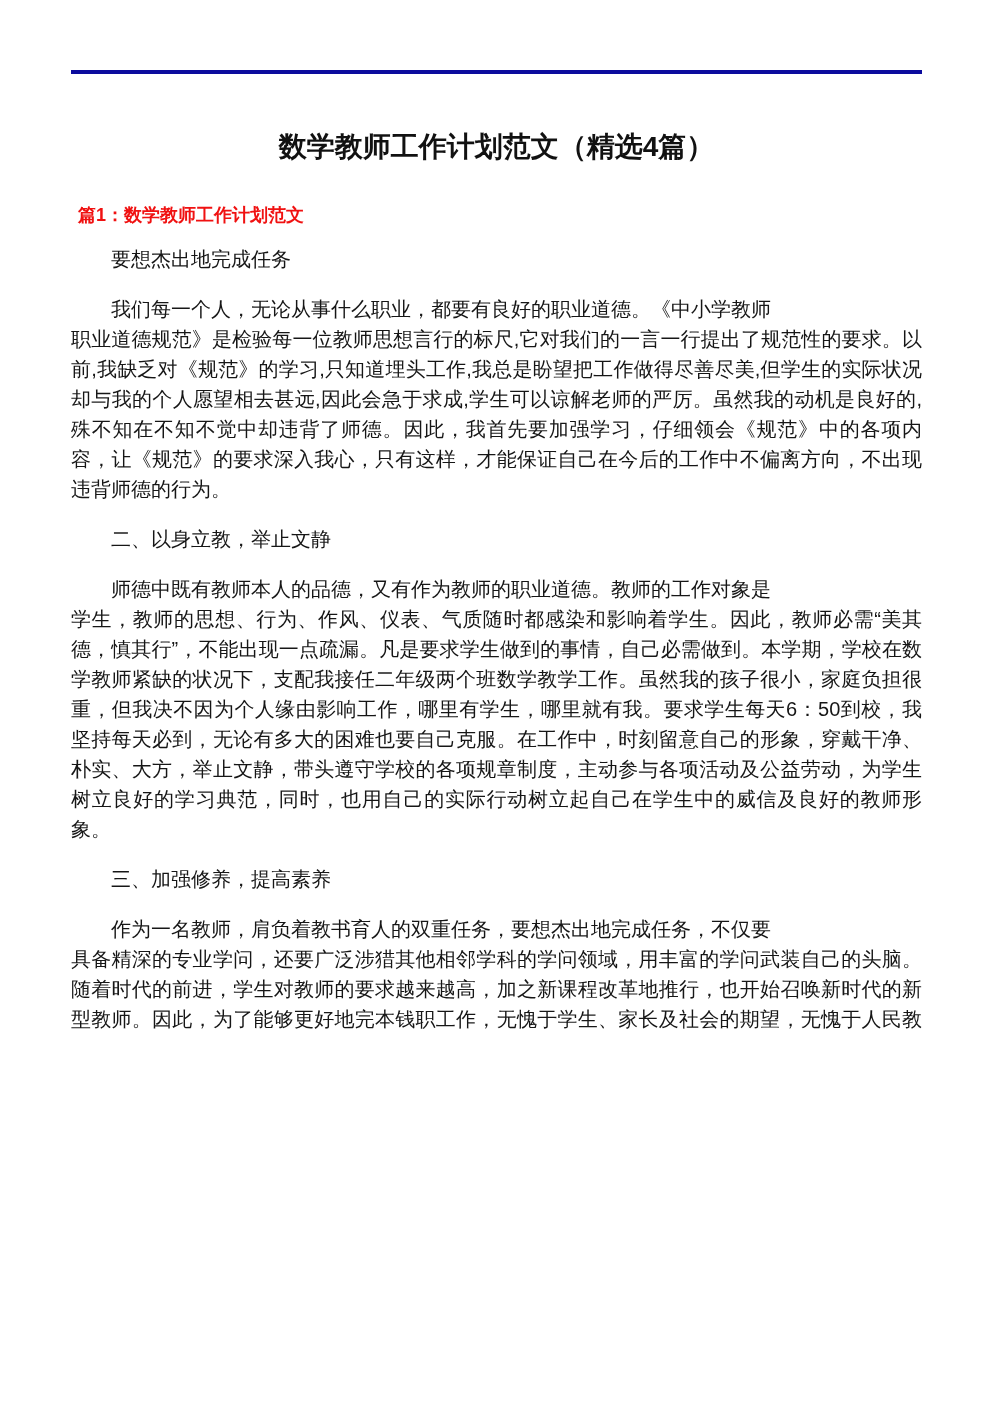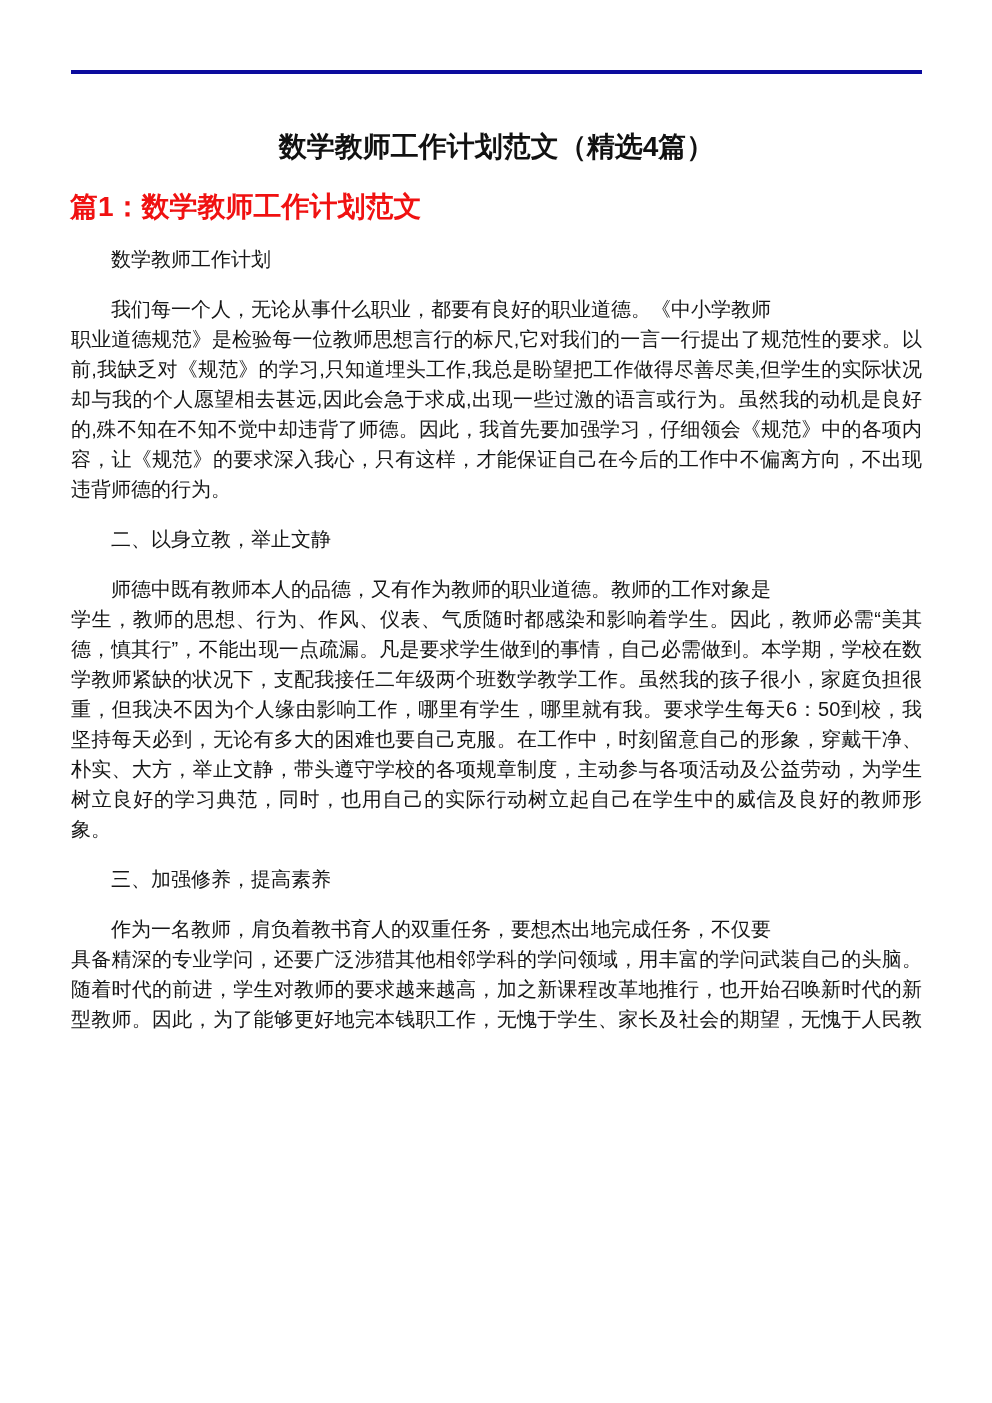--- a/index.html
+++ b/index.html
@@ -34,22 +34,22 @@
     line-height: 38px;
     font-weight: bold;
     text-align: center;
     color: #111111;
   }
   .section-heading {
     position: absolute;
     left: 70px;
     top: 192px;
     width: 851px;
-    margin: 0;
-    font-size: 28px;
+    margin: 8px;
+    font-size: 18px;
     line-height: 30px;
     font-weight: bold;
     color: #f01111;
   }
   .doc-body {
     position: absolute;
     left: 71px;
     top: 244px;
     width: 851px;
   }
@@ -85,23 +85,23 @@
 
 <div class="page">
 
   <div class="top-rule"></div>
 
   <h1 class="doc-title">数学教师工作计划范文（精选4篇）</h1>
 
   <h2 class="section-heading">篇1：数学教师工作计划范文</h2>
 
   <div class="doc-body">
-    <p>数学教师工作计划</p>
+    <p>要想杰出地完成任务</p>
     <p>我们每一个人，无论从事什么职业，都要有良好的职业道德。《中小学教师
-职业道德规范》是检验每一位教师思想言行的标尺,它对我们的一言一行提出了规范性的要求。以前,我缺乏对《规范》的学习,只知道埋头工作,我总是盼望把工作做得尽善尽美,但学生的实际状况却与我的个人愿望相去甚远,因此会急于求成,出现一些过激的语言或行为。虽然我的动机是良好的,殊不知在不知不觉中却违背了师德。因此，我首先要加强学习，仔细领会《规范》中的各项内容，让《规范》的要求深入我心，只有这样，才能保证自己在今后的工作中不偏离方向，不出现违背师德的行为。</p>
+职业道德规范》是检验每一位教师思想言行的标尺,它对我们的一言一行提出了规范性的要求。以前,我缺乏对《规范》的学习,只知道埋头工作,我总是盼望把工作做得尽善尽美,但学生的实际状况却与我的个人愿望相去甚远,因此会急于求成,学生可以谅解老师的严厉。虽然我的动机是良好的,殊不知在不知不觉中却违背了师德。因此，我首先要加强学习，仔细领会《规范》中的各项内容，让《规范》的要求深入我心，只有这样，才能保证自己在今后的工作中不偏离方向，不出现违背师德的行为。</p>
     <p>二、以身立教，举止文静</p>
     <p>师德中既有教师本人的品德，又有作为教师的职业道德。教师的工作对象是
 学生，教师的思想、行为、作风、仪表、气质随时都感染和影响着学生。因此，教师必需“美其德，慎其行”，不能出现一点疏漏。凡是要求学生做到的事情，自己必需做到。本学期，学校在数学教师紧缺的状况下，支配我接任二年级两个班数学教学工作。虽然我的孩子很小，家庭负担很重，但我决不因为个人缘由影响工作，哪里有学生，哪里就有我。要求学生每天6：50到校，我坚持每天必到，无论有多大的困难也要自己克服。在工作中，时刻留意自己的形象，穿戴干净、朴实、大方，举止文静，带头遵守学校的各项规章制度，主动参与各项活动及公益劳动，为学生树立良好的学习典范，同时，也用自己的实际行动树立起自己在学生中的威信及良好的教师形象。</p>
     <p>三、加强修养，提高素养</p>
     <p>作为一名教师，肩负着教书育人的双重任务，要想杰出地完成任务，不仅要
 具备精深的专业学问，还要广泛涉猎其他相邻学科的学问领域，用丰富的学问武装自己的头脑。随着时代的前进，学生对教师的要求越来越高，加之新课程改革地推行，也开始召唤新时代的新型教师。因此，为了能够更好地完本钱职工作，无愧于学生、家长及社会的期望，无愧于人民教师的荣耀称号，今后，我要继续加强学习，在条件允许的状况下，继续深造，努力提高自己的专</p>
   </div>
 
   <div class="footer-rule"></div>
 

